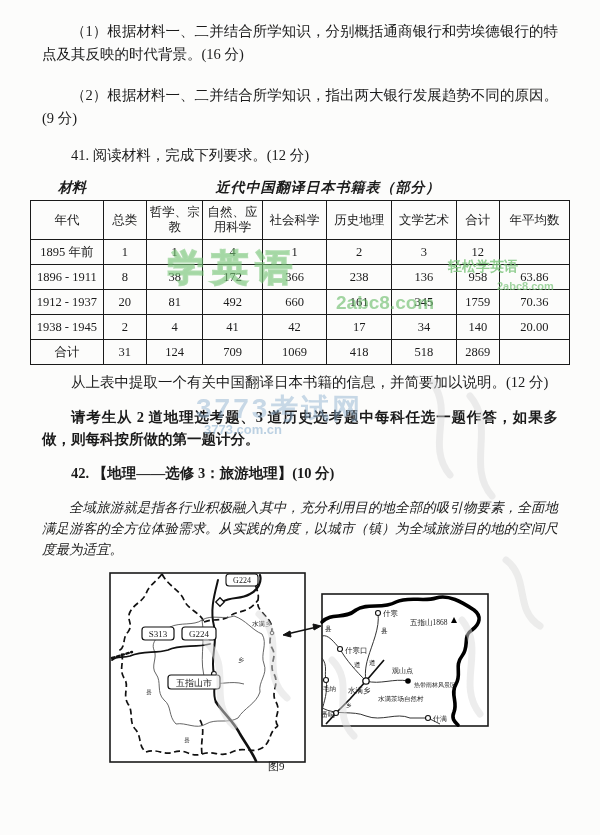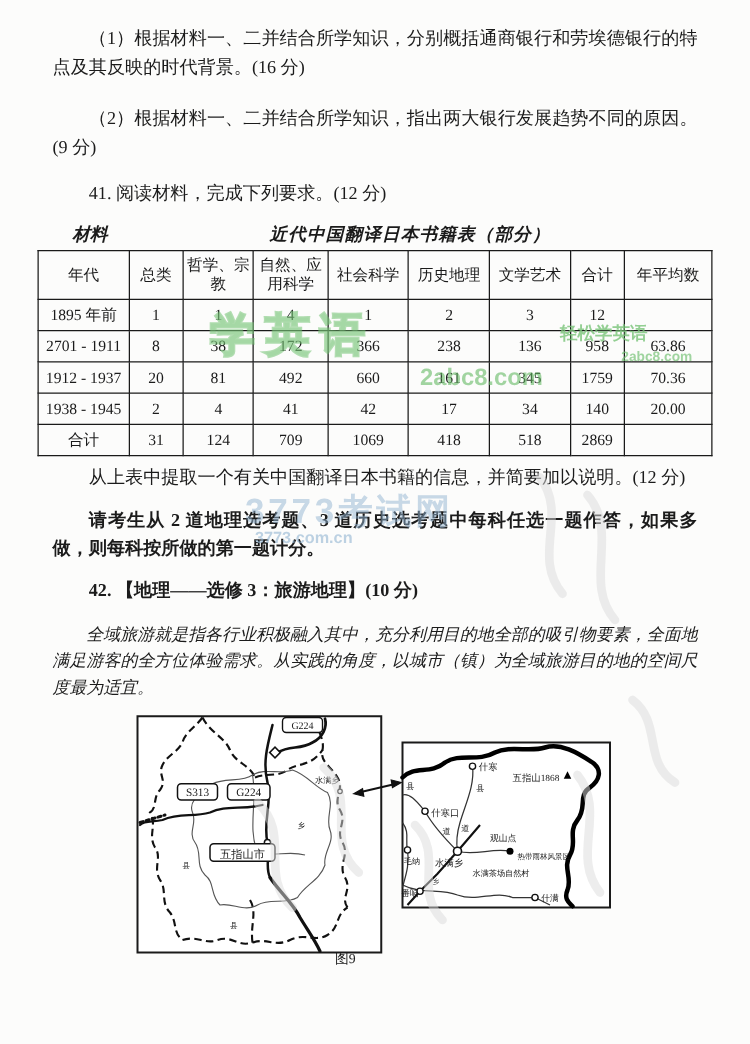--- a/index.html
+++ b/index.html
@@ -101,21 +101,21 @@
           <td>1</td>
           <td>1</td>
           <td>4</td>
           <td>1</td>
           <td>2</td>
           <td>3</td>
           <td>12</td>
           <td></td>
         </tr>
         <tr>
-          <td>2701 - 1911</td>
+          <td>1896 - 1911</td>
           <td>8</td>
           <td>38</td>
           <td>172</td>
           <td>366</td>
           <td>238</td>
           <td>136</td>
           <td>958</td>
           <td>63.86</td>
         </tr>
         <tr>

